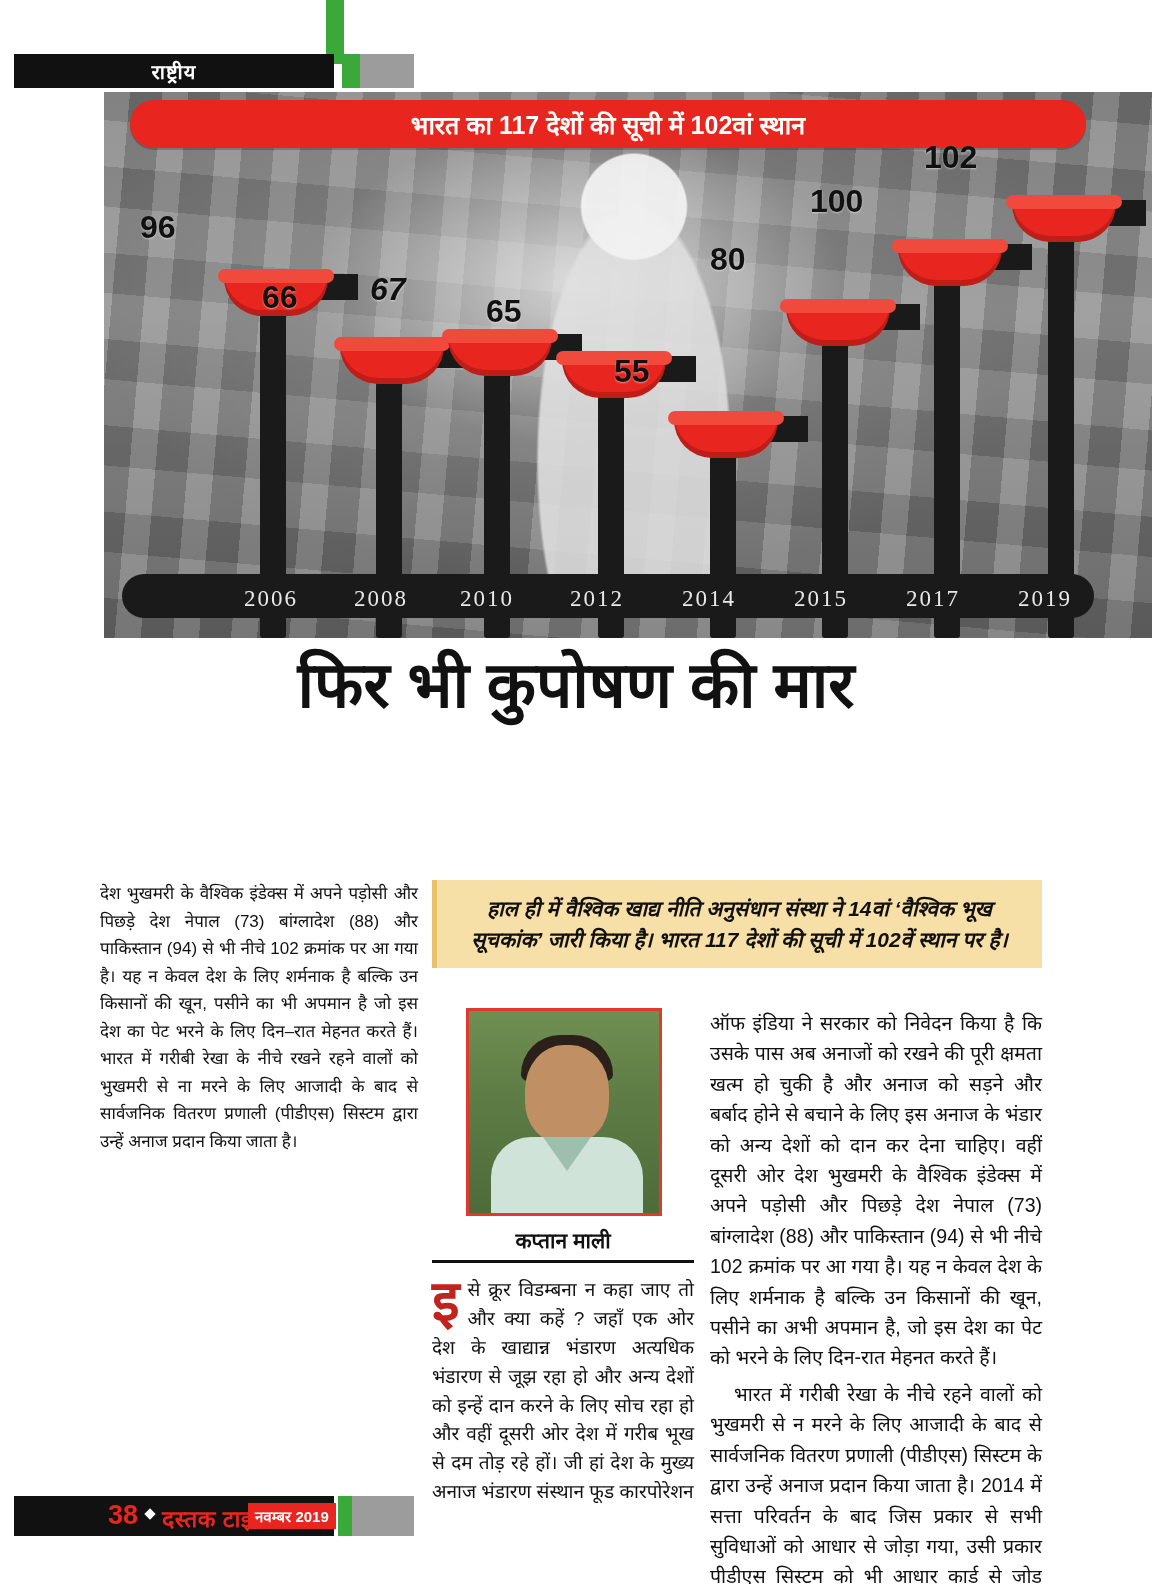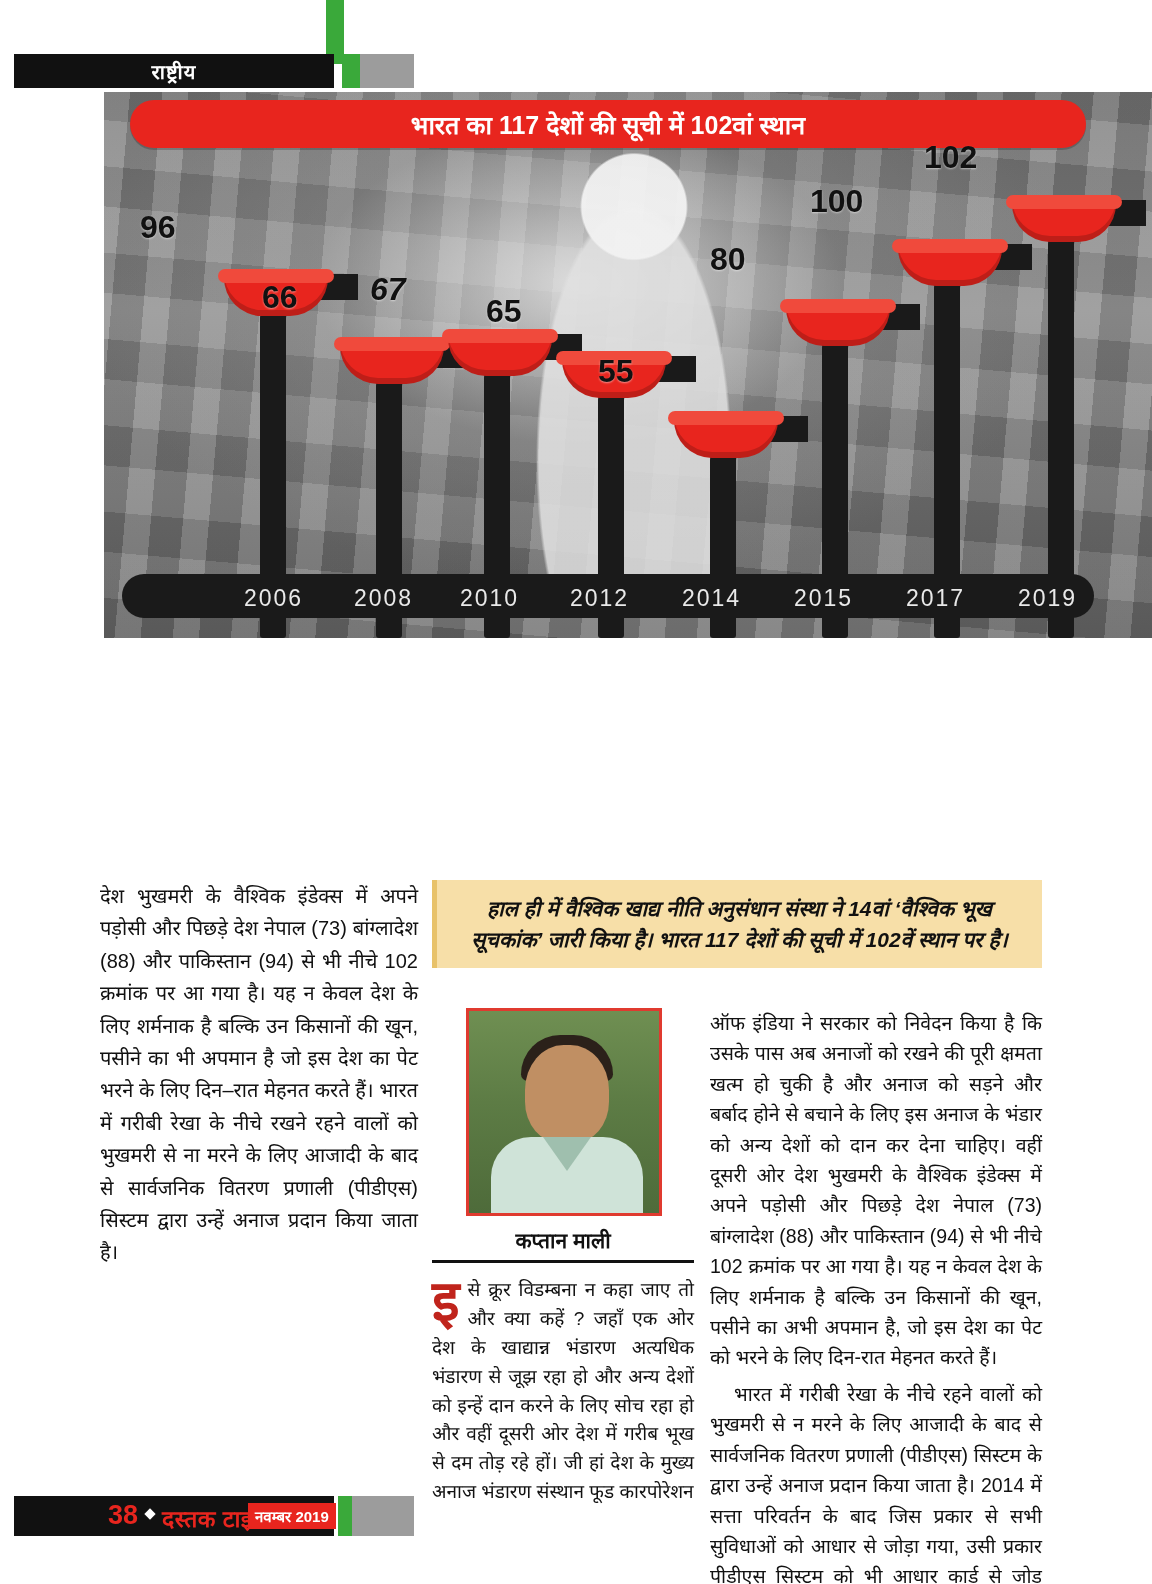--- a/index.html
+++ b/index.html
@@ -77,32 +77,32 @@
   .val{
     position:absolute;color:#111;font-size:32px;font-weight:bold;
     text-shadow:0 1px 2px rgba(255,255,255,.5);
   }
   .axis{
     position:absolute;left:18px;bottom:20px;width:972px;height:44px;
     background:#1a1a1a;border-radius:22px;
   }
   .year{
     position:absolute;bottom:26px;color:#e9e9e9;font-size:23px;letter-spacing:2px;
-    font-family:Liberation Sans, sans-serif;
+    font-family:Liberation Serif, serif;
   }
   
   .headline{
     position:absolute;left:60px;top:648px;width:1032px;text-align:center;
     color:#111;font-weight:bold;line-height:1.16;font-size:64px;
   }
   .headline div{white-space:nowrap;}
   
   .col-left{
     position:absolute;left:100px;top:880px;width:318px;
-    font-size:20px;line-height:1.62;color:#111;text-align:justify;
+    font-size:17px;line-height:1.62;color:#111;text-align:justify;
   }
   .quote{
     position:absolute;left:432px;top:880px;width:610px;height:88px;
     background:#f7dfa8;border-left:5px solid #e8c26a;
     display:flex;align-items:center;justify-content:center;
     padding:6px 14px;box-sizing:border-box;
   }
   .quote span{
     font-size:21px;line-height:1.5;font-weight:bold;font-style:italic;color:#111;text-align:center;
   }
@@ -204,21 +204,21 @@
   <div class="hook" style="left:380px;bottom:222px;"></div>
   <div class="bowl" style="left:344px;bottom:262px;"></div>
   <div class="year" style="left:356px;">2010</div>
 
   <div class="val" style="left:382px;bottom:308px;">65</div>
   <div class="stem" style="left:494px;height:218px;"></div>
   <div class="hook" style="left:494px;bottom:200px;"></div>
   <div class="bowl" style="left:458px;bottom:240px;"></div>
   <div class="year" style="left:466px;">2012</div>
 
-  <div class="val" style="left:494px;bottom:248px;text-align:right;">55</div>
+  <div class="val" style="left:510px;bottom:248px;text-align:right;">55</div>
   <div class="stem" style="left:606px;height:158px;"></div>
   <div class="hook" style="left:606px;bottom:140px;"></div>
   <div class="bowl" style="left:570px;bottom:180px;"></div>
   <div class="year" style="left:578px;">2014</div>
 
   <div class="val" style="left:606px;bottom:360px;text-align:right;">80</div>
   <div class="stem" style="left:718px;height:270px;"></div>
   <div class="hook" style="left:718px;bottom:252px;"></div>
   <div class="bowl" style="left:682px;bottom:292px;"></div>
   <div class="year" style="left:690px;">2015</div>
@@ -230,20 +230,21 @@
   <div class="year" style="left:802px;">2017</div>
 
   <div class="val" style="left:820px;bottom:462px;">102</div>
   <div class="stem" style="left:944px;height:374px;"></div>
   <div class="hook" style="left:944px;bottom:356px;"></div>
   <div class="bowl" style="left:908px;bottom:396px;"></div>
   <div class="year" style="left:914px;">2019</div>
 </div>
 
 <div class="headline">
+  <div>फिर भी कुपोषण की मार</div>
 </div>
 
 <div class="col-left">देश भुखमरी के वैश्विक इंडेक्स में अपने पड़ोसी और पिछड़े देश नेपाल (73) बांग्लादेश (88) और पाकिस्तान (94) से भी नीचे 102 क्रमांक पर आ गया है। यह न केवल देश के लिए शर्मनाक है बल्कि उन किसानों की खून, पसीने का भी अपमान है जो इस देश का पेट भरने के लिए दिन–रात मेहनत करते हैं। भारत में गरीबी रेखा के नीचे रखने रहने वालों को भुखमरी से ना मरने के लिए आजादी के बाद से सार्वजनिक वितरण प्रणाली (पीडीएस) सिस्टम द्वारा उन्हें अनाज प्रदान किया जाता है।</div>
 
 <div class="quote">
   <span>हाल ही में वैश्विक खाद्य नीति अनुसंधान संस्था ने 14वां ‘वैश्विक भूख सूचकांक’ जारी किया है। भारत 117 देशों की सूची में 102वें स्थान पर है।</span>
 </div>
 
 <div class="photo">
   <div class="hair"></div>

